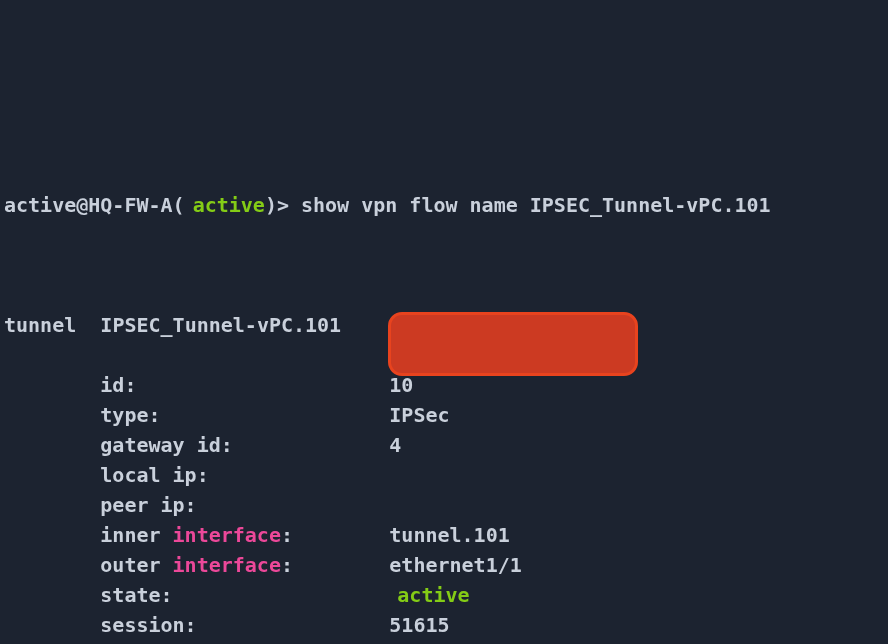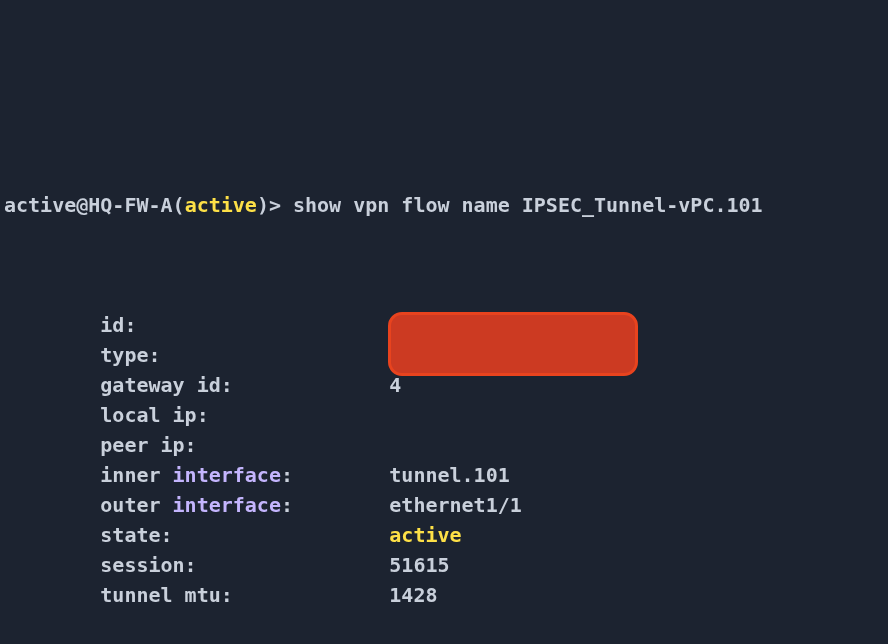--- a/index.html
+++ b/index.html
@@ -15,22 +15,22 @@
     font-size: 20px;
     line-height: 30px;
     color: #c9d0db;
     font-weight: 600;
     white-space: pre;
   }
   .term {
     padding: 10px 4px;
     position: relative;
   }
-  .hl-orange { color: #c4b5fd; }
-  .hl-green  { color: #fde047; }
+  .hl-orange { color: #ec4899; }
+  .hl-green  { color: #84cc16; margin-left: 8px; }
   .line { display: block; height: 30px; }
   .prompt {
     display: block;
     height: 30px;
   }
   .redact {
     position: absolute;
     background: #cc3a22;
     border: 3px solid #e8431e;
     border-radius: 14px;
@@ -38,20 +38,21 @@
 </style>
 </head>
 <body>
 
 
 
 <div class="term">
 
 <span class="prompt"><span>active@HQ-FW-A(</span><span class="hl-green">active</span><span>)&gt; </span><span>show vpn flow name IPSEC_Tunnel-vPC.101</span></span>
 <span class="line"> </span>
+<span class="line"><span>tunnel</span>  <span>IPSEC_Tunnel-vPC.101</span></span>
 <div id="rows"><span class="line">        <span>id:</span>                     <span>10</span></span><span class="line">        <span>type:</span>                   <span>IPSec</span></span><span class="line">        <span>gateway id:</span>             <span>4</span></span><span class="line">        <span>local ip:</span>               <span></span></span><span class="line">        <span>peer ip:</span>                <span></span></span><span class="line">        <span>inner </span><span class="hl-orange">interface</span><span>:</span>        <span>tunnel.101</span></span><span class="line">        <span>outer </span><span class="hl-orange">interface</span><span>:</span>        <span>ethernet1/1</span></span><span class="line">        <span>state:</span>                  <span class="hl-green">active</span></span><span class="line">        <span>session:</span>                <span>51615</span></span><span class="line">        <span>tunnel mtu:</span>             <span>1428</span></span></div>
 
 
 <div class="redact" style="left:388px; top:192px; width:244px; height:58px;"></div>
 
 
 </div>
 
 
 

